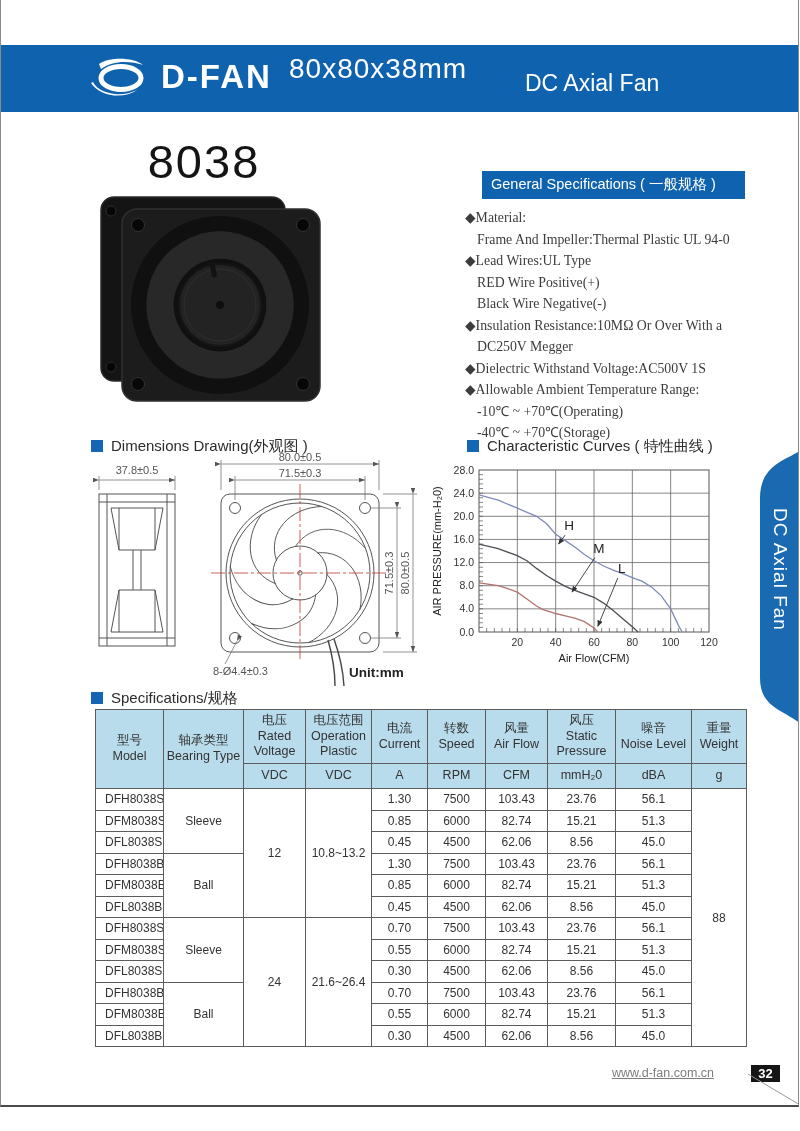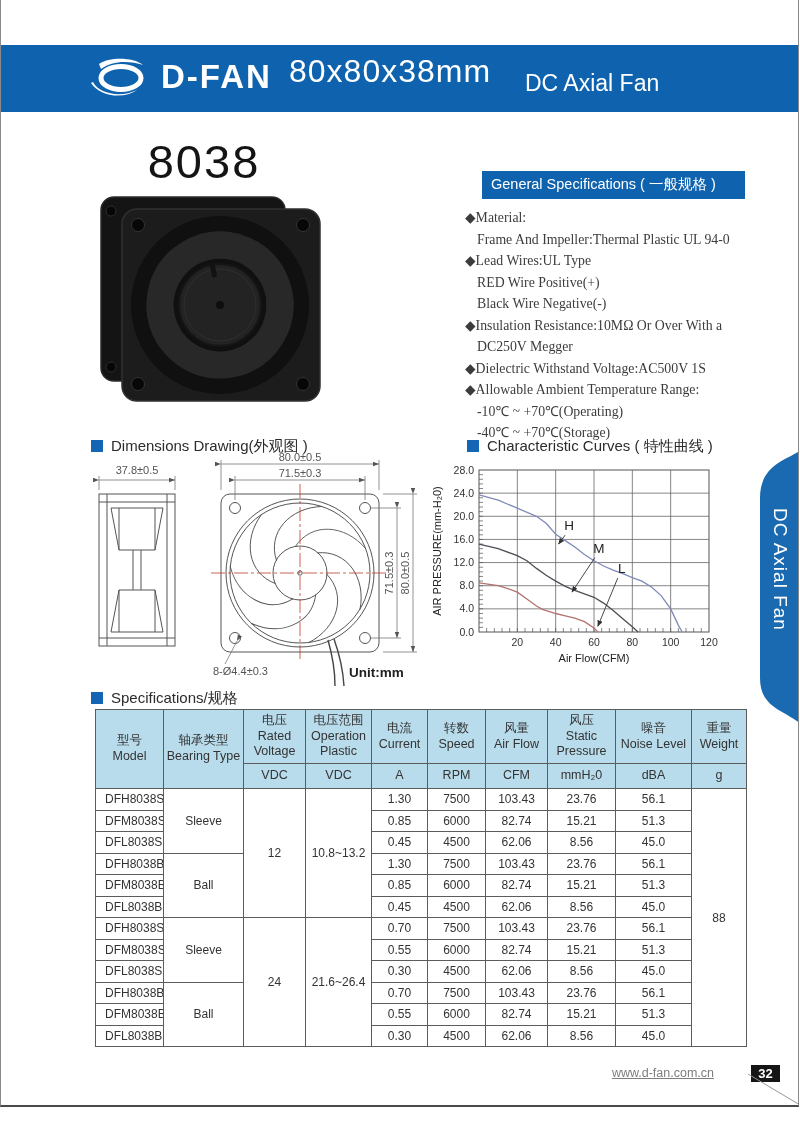--- a/index.html
+++ b/index.html
@@ -3,21 +3,21 @@
 <meta charset="utf-8">
 <style>
   * { margin:0; padding:0; box-sizing:border-box; }
   html,body { width:800px; height:1131px; background:#fff; font-family:"Liberation Sans", sans-serif; }
   .page { position:absolute; left:0; top:0; width:799px; height:1107px; background:#fff;
           border-left:1px solid #8a8a8a; border-right:1px solid #8a8a8a; border-bottom:2px solid #4a4a4a; overflow:hidden; }
   
   .topbar { position:absolute; left:0; top:45px; width:100%; height:67px; background:#0f63ae; }
   .logo { position:absolute; left:88px; top:13px; }
   .brand { position:absolute; left:160px; top:13px; font-size:33px; font-weight:bold; color:#fff; letter-spacing:2px; }
-  .size-title { position:absolute; left:288px; top:8px; font-size:32px; color:#fff; letter-spacing:1px; }
+  .size-title { position:absolute; left:288px; top:8px; font-size:28px; color:#fff; letter-spacing:1px; }
   .sub-title { position:absolute; left:524px; top:25px; font-size:23px; color:#fff; }
   
   .model-no { position:absolute; left:128px; top:134px; width:150px; text-align:center; font-size:47px; color:#141414; letter-spacing:2px; }
   .photo { position:absolute; left:96px; top:194px; }
   
   .gen { position:absolute; left:464px; top:171px; width:280px; }
   .gen-title { background:#0f63ae; color:#fff; font-size:14.5px; padding:4px 9px 5px;margin-left:17px; }
   .gen-lines { margin-top:8px;font-family:Liberation Serif, serif; }
   .gs-line { font-size:13.8px; color:#3c3c3c; height:21.5px; line-height:21.5px; padding-left:12px; white-space:nowrap; }
   .gs-line.b { padding-left:0; }

